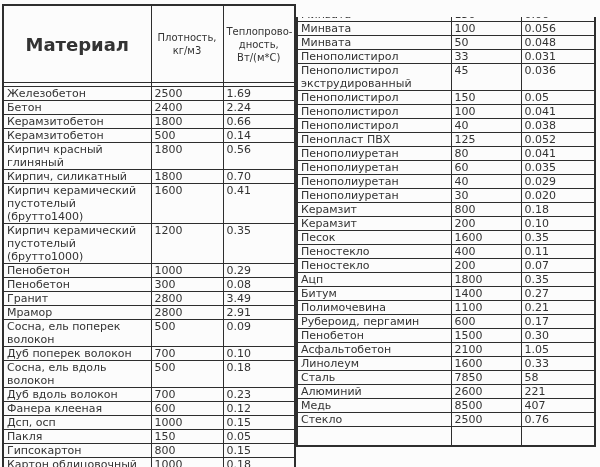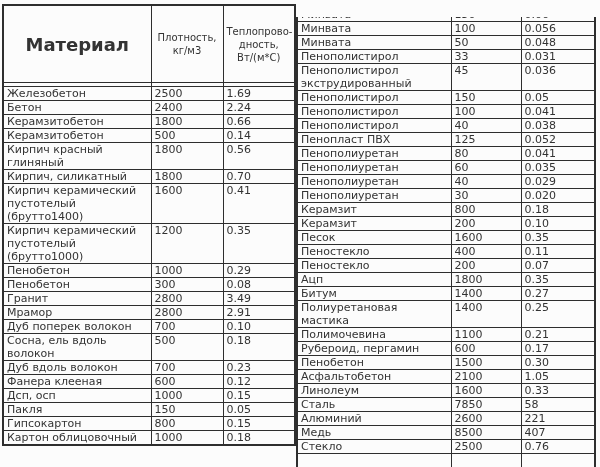--- a/index.html
+++ b/index.html
@@ -117,20 +117,25 @@
             <td><span>Гранит</span></td>
             <td><span>2800</span></td>
             <td><span>3.49</span></td>
           </tr>
           <tr>
             <td><span>Мрамор</span></td>
             <td><span>2800</span></td>
             <td><span>2.91</span></td>
           </tr>
           <tr>
+            <td><span>Сосна, ель поперек волокон</span></td>
+            <td><span>500</span></td>
+            <td><span>0.09</span></td>
+          </tr>
+          <tr>
             <td><span>Дуб поперек волокон</span></td>
             <td><span>700</span></td>
             <td><span>0.10</span></td>
           </tr>
           <tr>
             <td><span>Сосна, ель вдоль волокон</span></td>
             <td><span>500</span></td>
             <td><span>0.18</span></td>
           </tr>
           <tr>
@@ -269,25 +274,20 @@
             <td><span>Ацп</span></td>
             <td><span>1800</span></td>
             <td><span>0.35</span></td>
           </tr>
           <tr>
             <td><span>Битум</span></td>
             <td><span>1400</span></td>
             <td><span>0.27</span></td>
           </tr>
           <tr>
-            <td><span>Полиуретановая мастика</span></td>
-            <td><span>1400</span></td>
-            <td><span>0.25</span></td>
-          </tr>
-          <tr>
             <td><span>Полимочевина</span></td>
             <td><span>1100</span></td>
             <td><span>0.21</span></td>
           </tr>
           <tr>
             <td><span>Рубероид, пергамин</span></td>
             <td><span>600</span></td>
             <td><span>0.17</span></td>
           </tr>
           <tr>

